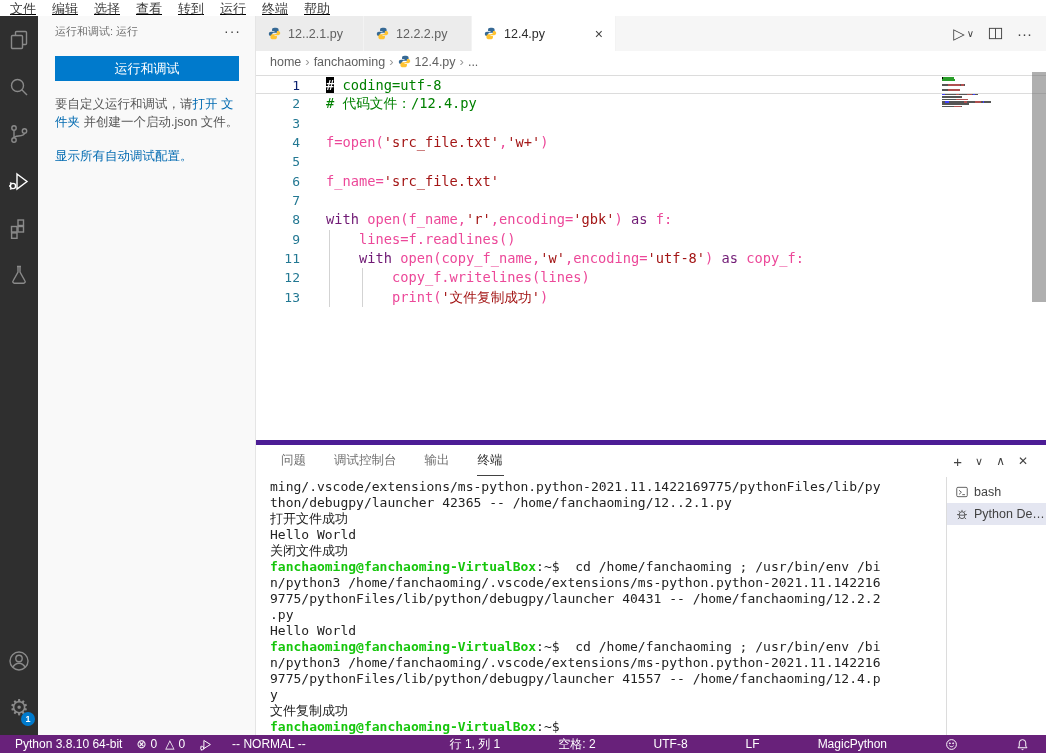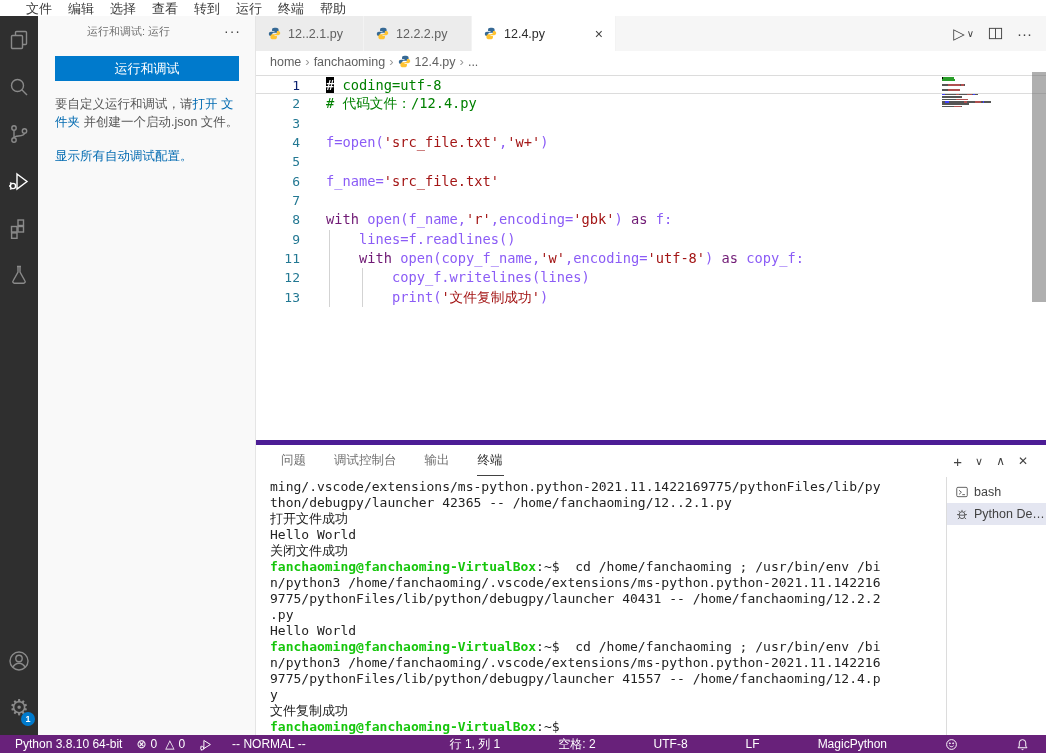--- a/index.html
+++ b/index.html
@@ -3,35 +3,35 @@
 <meta charset="utf-8">
 <style>
   :root{
     --accent:#007acc; --status-bg:#68217a; --prompt-green:#16c60c;
     --ui-font:"Liberation Sans",sans-serif;
     --mono:"DejaVu Sans Mono",monospace;
   }
   *{margin:0;padding:0;box-sizing:border-box;}
   html,body{width:1046px;height:753px;overflow:hidden;background:#fff;font-family:var(--ui-font);}
   
-  #menubar{height:16px;background:#fff;display:flex;align-items:flex-end;padding-left:18px;overflow:hidden;}
+  #menubar{height:16px;background:#fff;display:flex;align-items:flex-end;padding-left:2px;overflow:hidden;text-decoration:underline;}
   #menubar .mi{font-size:13px;color:#3c3c3c;padding:0 8px;line-height:15px;white-space:nowrap;}
   
   #main{display:flex;height:719px;}
   
   #activitybar{width:38px;background:#2f2f2f;display:flex;flex-direction:column;flex-shrink:0;}
   .act-item{width:38px;height:47px;display:flex;align-items:center;justify-content:center;position:relative;}
   .act-item svg{width:24px;height:24px;stroke:#8a8a8a;fill:none;stroke-width:1.4;}
   .act-item.active svg{stroke:#fff;}
   #act-bottom{margin-top:auto;margin-bottom:4px;}
   .badge{position:absolute;right:3px;bottom:5px;width:14px;height:14px;border-radius:50%;background:var(--accent);
     color:#fff;font-size:9px;display:flex;align-items:center;justify-content:center;font-weight:bold;}
   
   #sidebar{width:218px;background:#f9f9f9;border-right:1px solid #e5e5e5;flex-shrink:0;font-size:12.5px;color:#575757;}
-  #sidebar-header{display:flex;align-items:center;height:30px;padding:0 14px 0 17px;font-size:11px;color:#6f6f6f;margin-left:32px;}
+  #sidebar-header{display:flex;align-items:center;height:30px;padding:0 14px 0 17px;font-size:11px;color:#6f6f6f;}
   #sidebar-header .ellipsis{margin-left:auto;font-size:14px;color:#424242;letter-spacing:1px;cursor:pointer;}
   #sidebar-body{padding:6px 16px 0 17px;}
   #run-debug-btn{display:block;width:100%;height:25px;background:var(--accent);color:#fff;border:none;
     font-size:13px;font-family:var(--ui-font);margin:4px 0 14px 0;cursor:pointer;}
   #sidebar p{line-height:18px;margin-bottom:16px;}
   .link{color:#006ab1;cursor:pointer;}
   
   #editor-group{flex:1;display:flex;flex-direction:column;min-width:0;}
   #tabsbar{height:35px;background:#f6f6f6;display:flex;align-items:stretch;flex-shrink:0;}
   .tab{display:flex;align-items:center;gap:7px;padding:0 12px;background:#ececec;border-right:1px solid #f3f3f3;
@@ -42,21 +42,21 @@
   #editor-actions .ea{display:flex;align-items:center;cursor:pointer;font-size:15px;}
   #breadcrumb{height:21px;background:#fff;display:flex;align-items:center;padding-left:14px;font-size:12.5px;color:#616161;gap:4px;}
   #breadcrumb .sep{color:#9a9a9a;font-size:13px;}
   #breadcrumb .crumb{display:flex;align-items:center;gap:4px;cursor:pointer;}
   
   #code{flex:1;position:relative;background:#fff;font-family:var(--mono);font-size:13.7px;overflow:hidden;padding-top:3px;}
   .cl{position:relative;height:19.33px;line-height:19.33px;white-space:pre;padding-left:70px;}
   .cl .ln{position:absolute;left:0;top:0;width:44px;text-align:right;color:#237893;font-size:13px;}
   .cl.current .ln{color:#0b216f;}
   .cl.current{border-top:1px solid #dcdcdc;border-bottom:1px solid #dcdcdc;}
-  .tk-plain{color:#8b5cf6;} .tk-comment{color:#008000;} .tk-string{color:#a31515;} .tk-keyword{color:#701a75;}
+  .tk-plain{color:#ec4899;} .tk-comment{color:#008000;} .tk-string{color:#a31515;} .tk-keyword{color:#701a75;}
   .tk-cursor{background:#000;color:#fff;}
   .guide{position:absolute;top:0;bottom:0;width:1px;background:#d3d3d3;}
   #minimap{position:absolute;top:5px;right:40px;width:64px;}
   #minimap .mrow{display:flex;height:1.6px;margin-bottom:0.8px;}
   #minimap .mrow span{display:inline-block;height:100%;}
   #scroll-thumb{position:absolute;top:0;right:0;width:14px;height:230px;background:rgba(110,110,110,.55);}
   
   #panel{height:295px;border-top:5px solid #4c1d95;display:flex;flex-direction:column;flex-shrink:0;background:#fff;}
   #panel-tabs{height:32px;display:flex;align-items:center;padding-left:24px;gap:26px;flex-shrink:0;}
   .ptab{font-size:12.5px;color:#6f6f6f;padding:6px 1px;cursor:pointer;border-bottom:1px solid transparent;}

